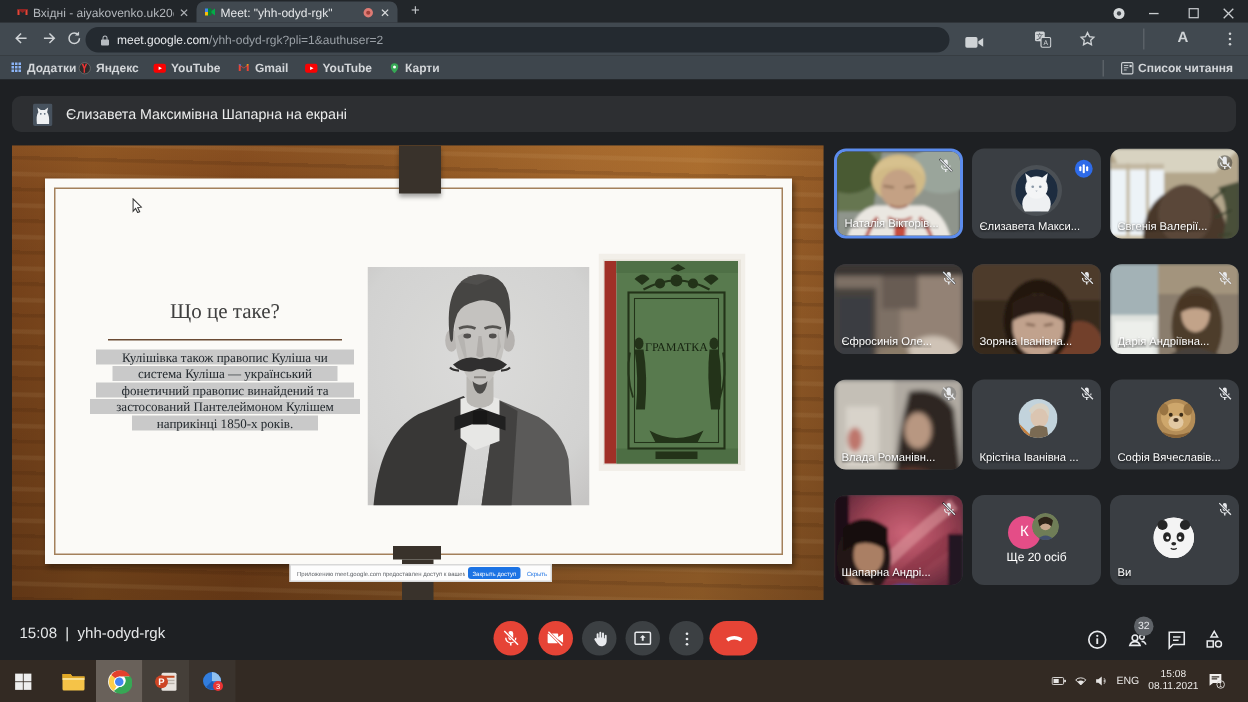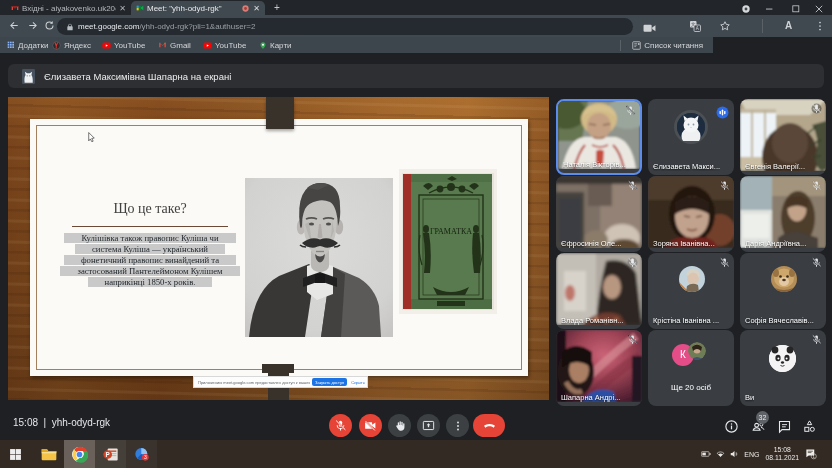--- a/index.html
+++ b/index.html
@@ -15,42 +15,42 @@
   .tx { color:#aeb2b6; font-size:8px; }
   #newtab { position:absolute; left:272px; top:3px; width:10px; height:10px; color:#c7cacd; font-size:10px; line-height:9px; text-align:center; }
   #wctl { position:absolute; left:0; top:0; width:832px; height:15px; }
   
   #toolbar { left:0; top:15px; width:832px; height:22px; background:#414950; }
   .navic { position:absolute; top:4px; color:#cfd3d6; }
   #urlpill { position:absolute; left:57px; top:2.5px; width:576px; height:17px; background:#242a30; border-radius:9px; color:#e8eaed; font-size:8px; line-height:17px; padding-left:21px; white-space:nowrap; }
   #urlpill .gray { color:#9aa0a6; }
   #tbright { position:absolute; left:0; top:0; width:832px; height:22px; color:#cfd3d6; }
   
-  #bookmarks { left:0; top:37px; width:713px; height:16px; background:#3e464d; font-size:8px; color:#d3d6d9; }
+  #bookmarks { left:0; top:37px; width:832px; height:16px; background:#3e464d; font-size:8px; color:#d3d6d9;font-weight:bold; }
   .bm { position:absolute; top:0; display:flex; align-items:center; height:16px; gap:3px; }
   
   #meet { left:0; top:53px; width:832px; height:387px; background:#1e2023; }
   #banner { left:8px; top:11px; width:816px; height:24px; background:#2d2f32; border-radius:6px; display:flex; align-items:center; color:#eceded; font-weight:normal; font-size:9.5px; }
   
   #present { left:8px; top:44px; width:541px; height:303px; overflow:hidden;
      background:
        repeating-linear-gradient(181.5deg, rgba(50,22,4,.14) 0 2px, rgba(0,0,0,0) 3px 10px, rgba(255,225,170,.07) 11px 13px, rgba(0,0,0,0) 14px 21px),
        linear-gradient(180deg, rgba(185,120,50,.22) 0%, rgba(0,0,0,0) 12%, rgba(0,0,0,.10) 60%, rgba(0,0,0,.20) 100%),
        linear-gradient(90deg,#7a441a 0%, #864e1d 10%, #7c4419 28%, #865020 45%, #925822 55%, #a3652a 70%, #ab6c2c 85%, #905723 100%);
   }
   #slide { left:22px; top:22px; width:498px; height:257px; background:#fbfaf7; box-shadow:1px 2px 4px rgba(0,0,0,.45); }
   #slide-border { left:6px; top:6px; width:486px; height:245px; border:1px solid #a4805a; }
   #slide-title { left:10px; top:82px; width:220px; text-align:center; font-family:"Liberation Serif", serif; font-size:14px; color:#404040; }
   #slide-line { left:42px; top:107px; width:156px; height:1px; background:#6b4a33; }
   #slide-par { left:25px; top:114px; width:190px; text-align:center; font-family:"Liberation Serif", serif; font-size:8.7px; line-height:11px; color:#23292e; }
   #slide-par span { background:#c9c9c9; padding:0 17px; }
   .clip { position:absolute; background:#39322b; }
   
   #tiles { left:0; top:0; width:832px; height:387px; }
-  .tile { position:absolute; width:86px; height:76px; border-radius:8px; overflow:hidden; background:#3a3e43; }
+  .tile { position:absolute; width:86px; height:60px; border-radius:8px; overflow:hidden; background:#3a3e43; }
   .tname { position:absolute; left:5px; bottom:4px; font-size:7.5px; color:#fff; text-shadow:0 1px 2px rgba(0,0,0,.9); white-space:nowrap; max-width:76px; overflow:hidden; z-index:5; }
   .cname { position:absolute; left:0; right:0; text-align:center; font-size:8px; color:#fff; z-index:5; }
   .micoff { position:absolute; right:4px; top:4px; width:11px; height:11px; z-index:5; }
   .avatar { position:absolute; left:29px; top:14px; width:28px; height:28px; border-radius:50%; }
   
   #botbar { left:0; top:351px; width:832px; height:36px; color:#e8eaed; }
   #bbleft { position:absolute; left:13px; top:13px; font-size:10px; color:#e4e6e8; }
   .cbtn { position:absolute; top:10px; width:23px; height:23px; border-radius:50%; background:#3c4043; display:flex; align-items:center; justify-content:center; }
   .red { background:#ea4335; }
   #endcall { position:absolute; top:10px; width:32px; height:23px; border-radius:12px; background:#ea4335; display:flex; align-items:center; justify-content:center; }

